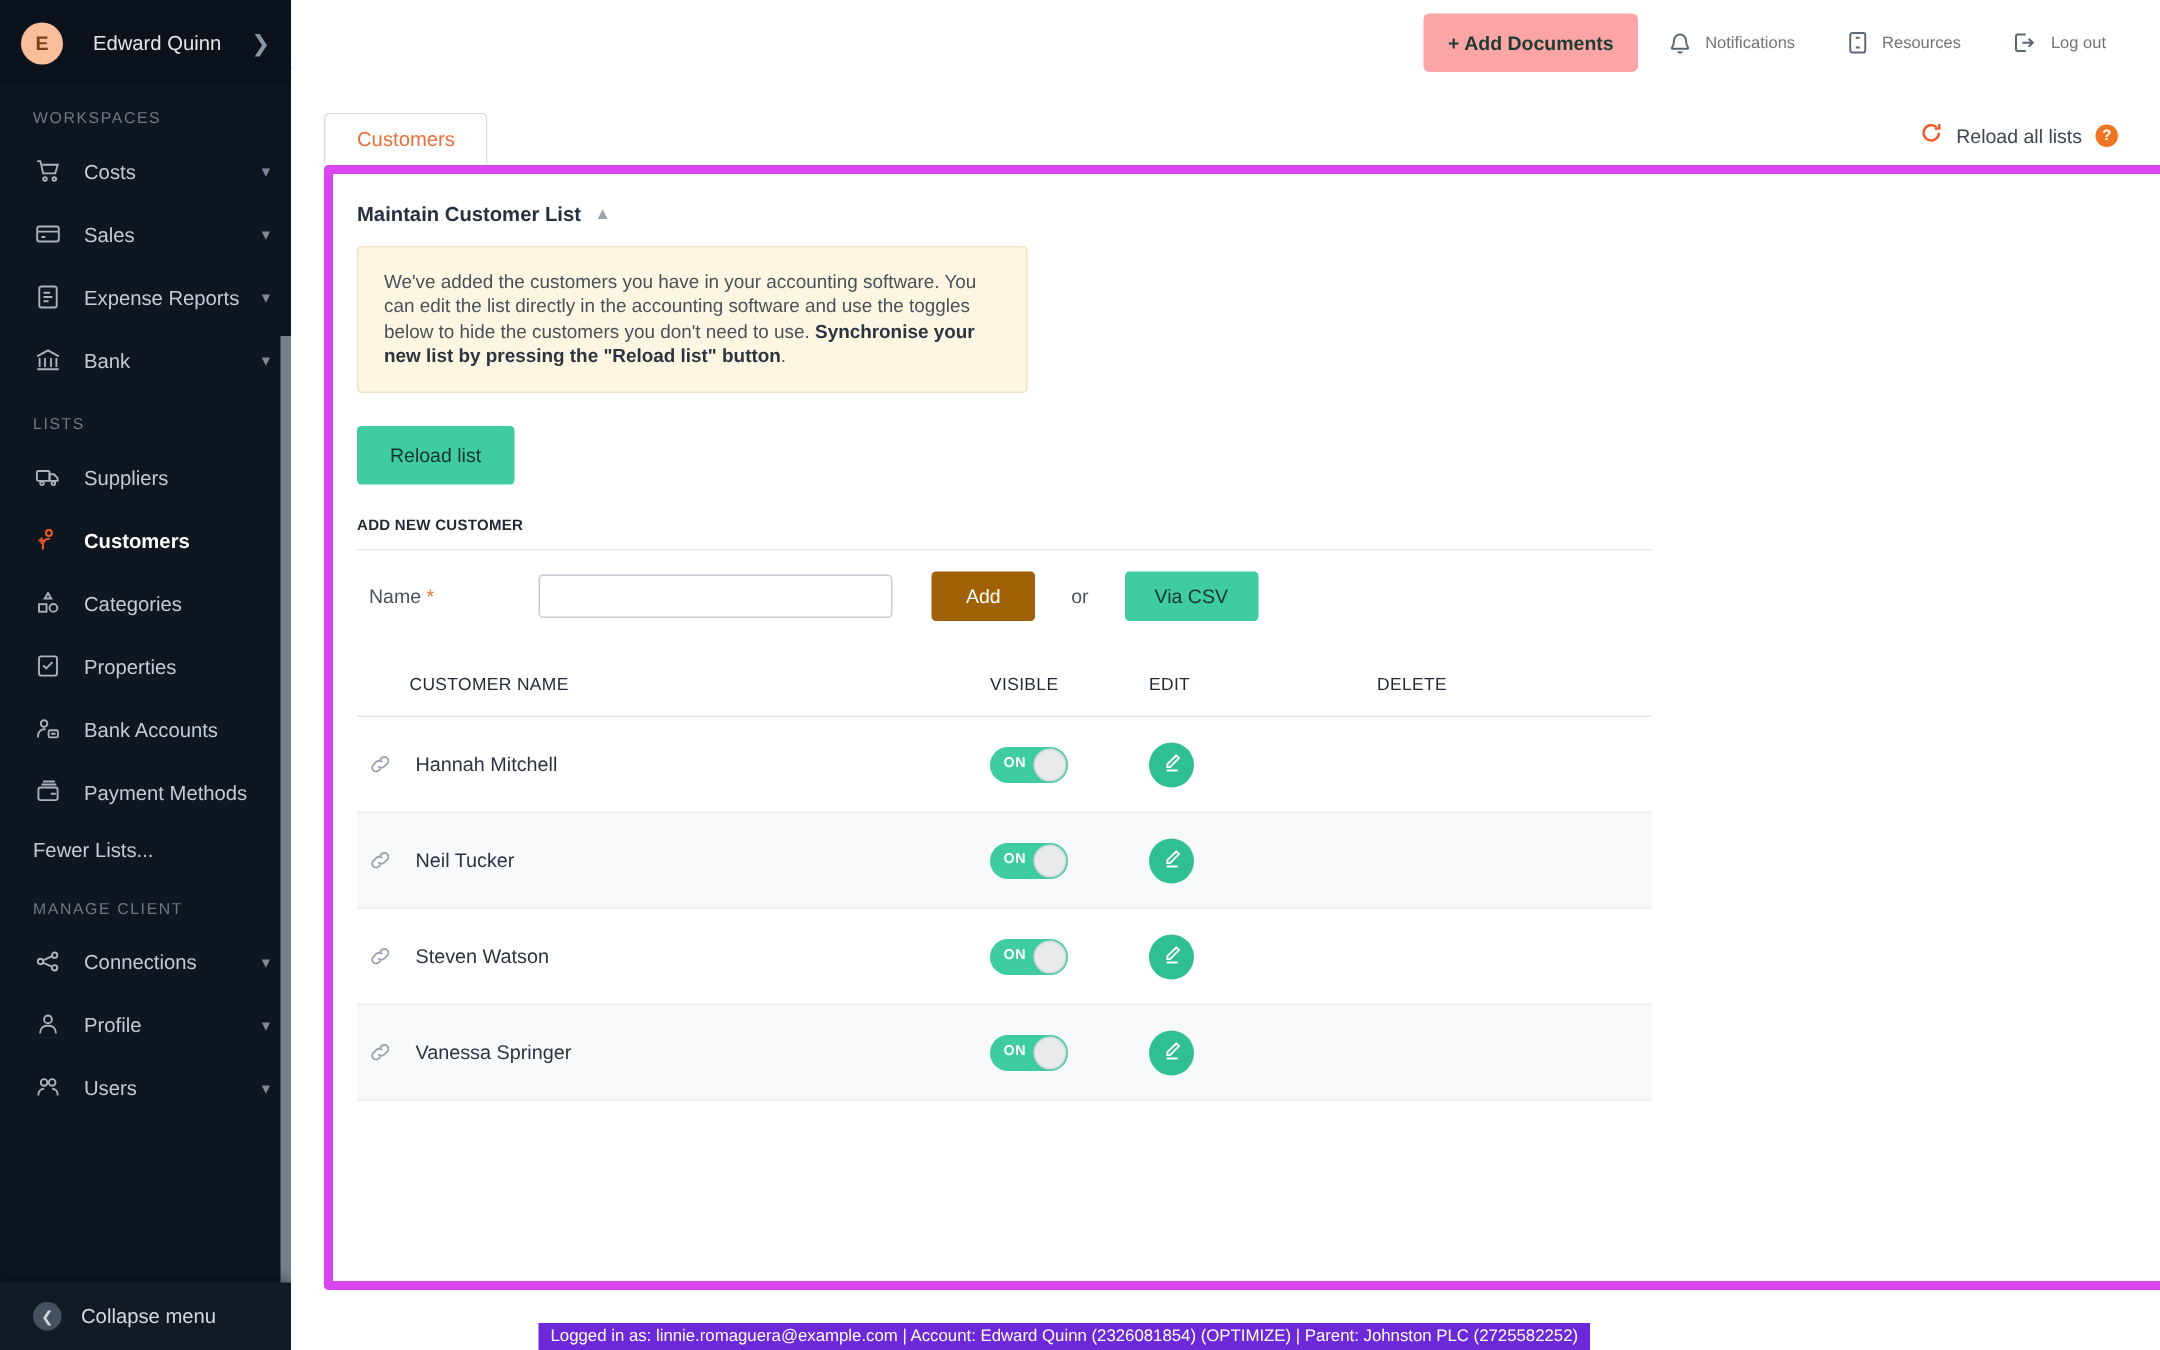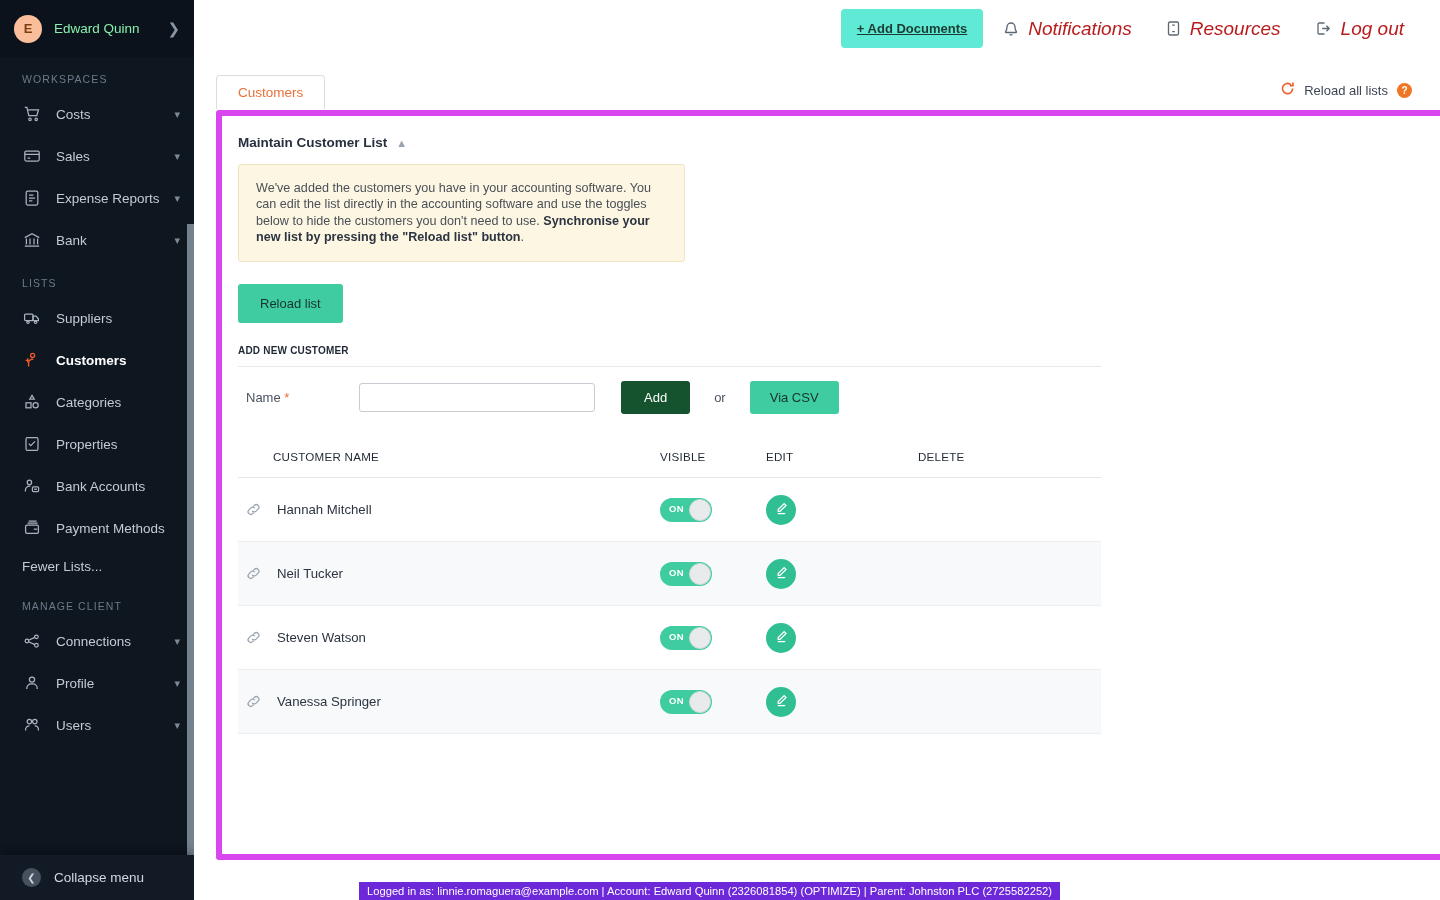--- a/index.html
+++ b/index.html
@@ -25,28 +25,27 @@
     transform: scaleX(1.05);
   }
   .brand-right { margin-left: 20px; padding-top: 2px; }
   .brand-prepare {
     font-size: 22px; font-weight: 700; color: #26303E; line-height: 24px;
   }
   .brand-sub { font-size: 10.5px; color: #7b8794; letter-spacing: .1px; margin-top: 2px; }
 
   .topnav { margin-left: auto; display: flex; align-items: center; padding-right: 22px; gap: 6px; }
   .btn-add-docs {
-    background: #5eead4; color: #1d3a33; font-weight: 700; font-size: 13px;
+    background: #fca5a5; color: #1d3a33; font-weight: 700; font-size: 13px;
     border: none; border-radius: 4px; padding: 12px 16px; cursor: pointer;
     white-space: nowrap;
-    text-decoration: underline;
   }
   .topnav-item {
     display: flex; align-items: center; gap: 9px;
-    font-size: 19px; color: #b91c1c; padding: 8px 14px; cursor: pointer; font-style: italic;
+    font-size: 11px; color: #737373; padding: 8px 14px; cursor: pointer;
   }
   .topnav-item svg { display: block; }
 
   
   .sidebar {
     position: absolute; top: 0; left: 0;
     width: 194px; height: 900px;
     background: #0E1620;
     color: #c8cfd8;
     overflow: hidden;
@@ -55,21 +54,21 @@
     height: 57px; display: flex; align-items: center;
     padding: 0 14px; gap: 12px; cursor: pointer;
     background: #0b121b;
   }
   .sb-avatar {
     width: 28px; height: 28px; border-radius: 50%;
     background: #FBBE9A; color: #7b3f12;
     display: flex; align-items: center; justify-content: center;
     font-size: 13px; font-weight: 700; flex: 0 0 28px;
   }
-  .sb-username { font-size: 13.5px; color: #86efac; flex: 1; }
+  .sb-username { font-size: 13.5px; color: #e5e5e5; flex: 1; text-align: center; }
   .sb-chevron-right { color: #8b96a4; font-size: 15px; }
 
   .sb-scroll { position: relative; height: 843px; }
   .sb-section {
     font-size: 10.5px; letter-spacing: 1.1px; color: #6e7a89;
     padding: 16px 0 8px 22px; text-transform: uppercase;
   }
   .sb-item {
     display: flex; align-items: center; gap: 14px;
     padding: 10px 14px 10px 22px; font-size: 13.5px; color: #c3cbd5;
@@ -166,21 +165,21 @@
     padding: 14px 0 14px 8px; gap: 12px;
   }
   .lbl-name { width: 101px; font-size: 13px; color: #4a5360; }
   .req { color: #E8703A; }
   .inp-name {
     width: 236px; height: 29px; border: 1px solid #c7ccd3; border-radius: 3px;
     background: #fff; font-size: 13px; padding: 0 8px; outline: none;
     font-family: "Liberation Sans", sans-serif;
   }
   .btn-add {
-    margin-left: 14px; background: #14532d; color: #fff; border: none;
+    margin-left: 14px; background: #a16207; color: #fff; border: none;
     border-radius: 3px; padding: 9px 23px; font-size: 13px; cursor: pointer;
   }
   .or-text { margin: 0 12px; font-size: 13px; color: #4a5360; }
   .btn-csv {
     background: #3ECCA0; color: #17342c; border: none; border-radius: 3px;
     padding: 9px 20px; font-size: 13px; cursor: pointer;
   }
 
   
   .tbl { width: 863px; margin-top: 22px; border-collapse: collapse; }

